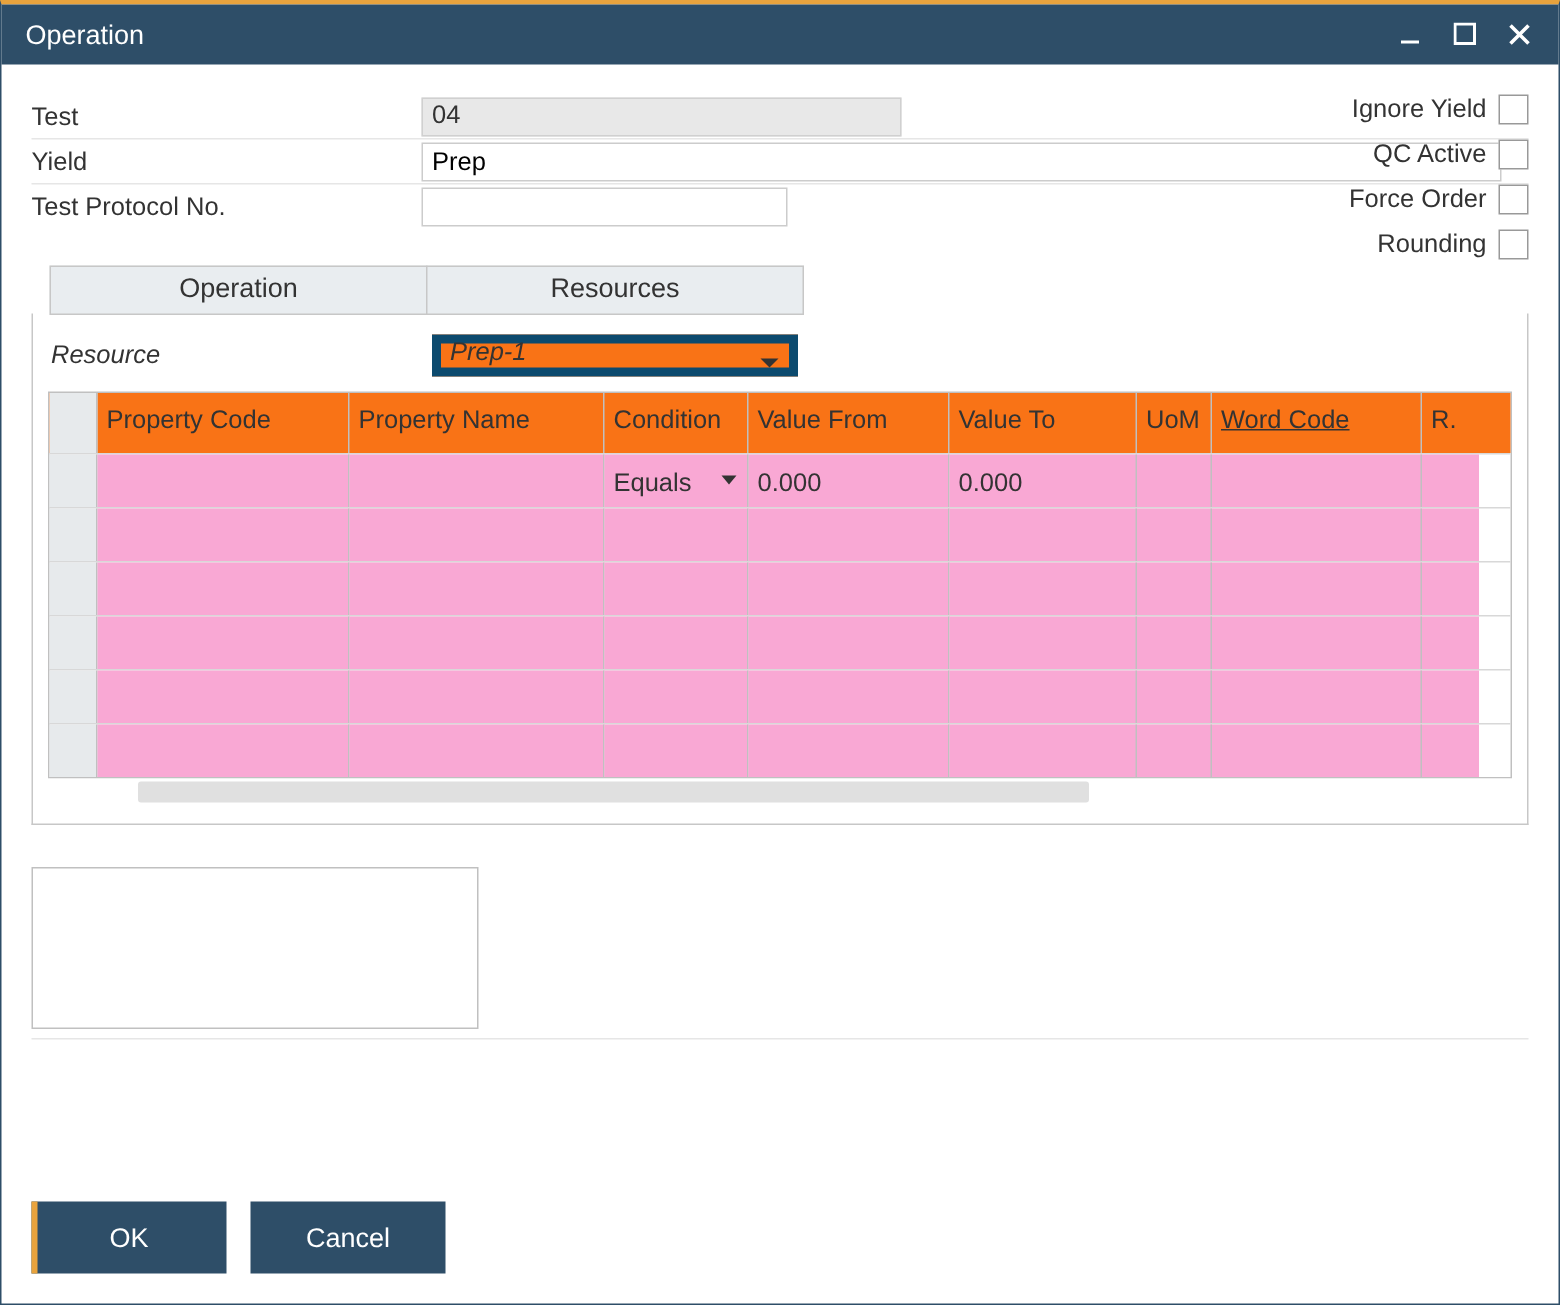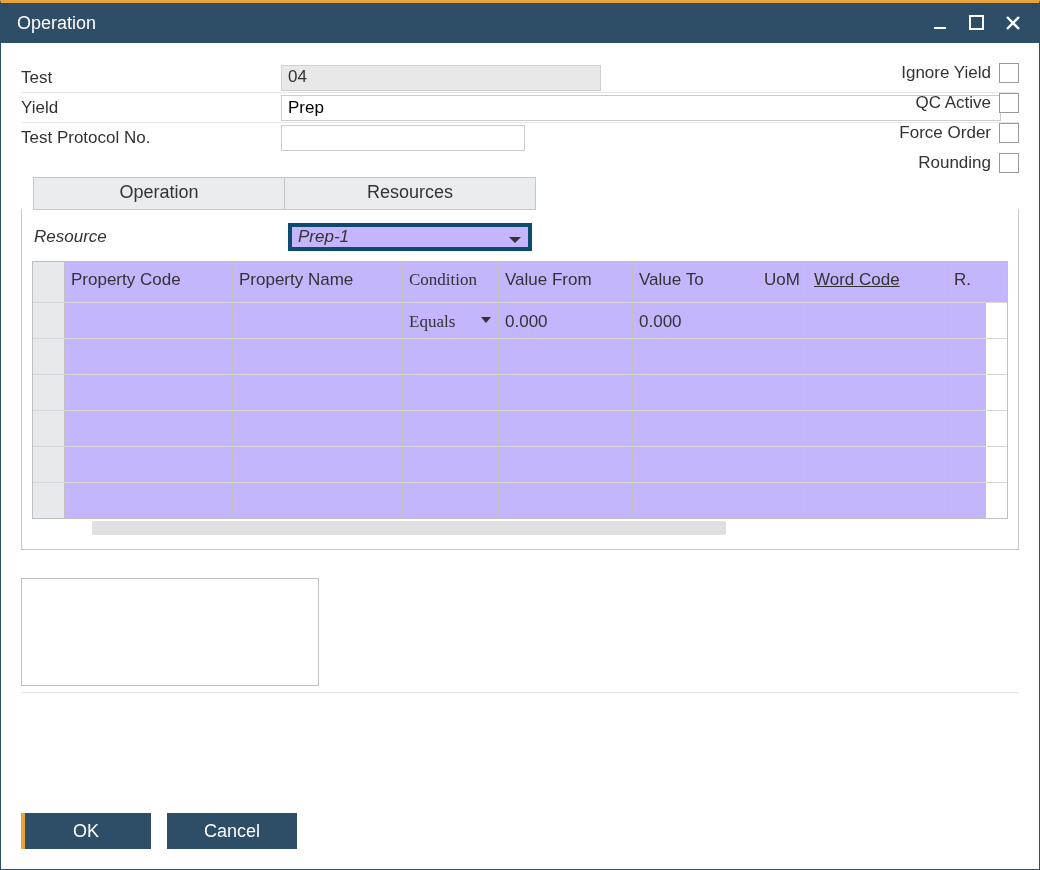--- a/index.html
+++ b/index.html
@@ -108,56 +108,56 @@
 .resource-row {
   display: flex;
   align-items: center;
   padding: 2px 0 10px 2px;
   font-style: italic;
 }
 .resource-row .form-label { width: 254px; }
 .combo {
   width: 244px;
   height: 28px;
-  border: 4px solid #0c4a6e;
-  background: #c4b5fd;
+  border: 6px solid #0c4a6e;
+  background: #f97316;
   display: flex;
   align-items: flex-end;
   padding: 0 6px;
   position: relative;
   cursor: pointer;
 }
 .combo .combo-arrow { position: absolute; right: 6px; top: 6px; }
 .grid {
   border: 1px solid #c0c0c0;
   font-size: 17px;
 }
 .grid-header {
   display: flex;
-  background: #c4b5fd;
+  background: #f97316;
   height: 40px;
   align-items: stretch;
 }
 .col {
   border-right: 1px solid #c0c0c0;
   padding: 8px 6px 6px 6px;
   overflow: hidden;
   white-space: nowrap;
 }
 .col-idx { width: 32px; background: #e7eaec; }
 .col-pcode { width: 168px; }
 .col-pname { width: 170px; }
-.col-cond { width: 96px; font-family: Liberation Serif, serif; }
+.col-cond { width: 96px; }
 .col-vfrom { width: 134px; }
 .col-vto { width: 125px; }
 .col-uom { width: 50px; }
 .col-wcode { width: 140px; text-decoration: underline; }
 .col-r { width: 38px; border-right: none; }
 .grid-row { display: flex; border-top: 1px solid #d8d8d8; height: 36px; align-items: stretch; }
-.grid-row .col { background: #c4b5fd; display: flex; align-items: center; }
+.grid-row .col { background: #f9a8d4; display: flex; align-items: center; }
 .grid-row .col-idx { background: #e7eaec; }
 .grid-row.empty .col { color: transparent; }
 .cond-cell { position: relative; }
 .cond-arrow { position: absolute; right: 6px; top: 11px; }
 .h-scroll {
   height: 14px;
   background: #fff;
   display: flex; align-items: center;
   padding: 3px 60px 0 60px;
 }
@@ -170,21 +170,21 @@
 .remarks-block .form-label { width: 264px; padding-top: 2px; }
 .remarks-ta {
   width: 298px; height: 108px; border: 1px solid #c0c0c0; resize: none; font-family: inherit; font-size: 17px; padding: 4px;
 }
 .dialog-buttons {
   position: absolute;
   left: 20px; bottom: 20px;
   display: flex; gap: 16px;
 }
 .btn {
-  width: 130px; height: 36px;
+  width: 130px; height: 48px;
   border: none;
   background: #2e4e68;
   color: #fff;
   font-size: 18px;
   cursor: pointer;
   position: relative;
 }
 .btn.primary { border-left: 4px solid #e8a33d; padding-right: 4px; }
 svg { display: block; }
 </style>

